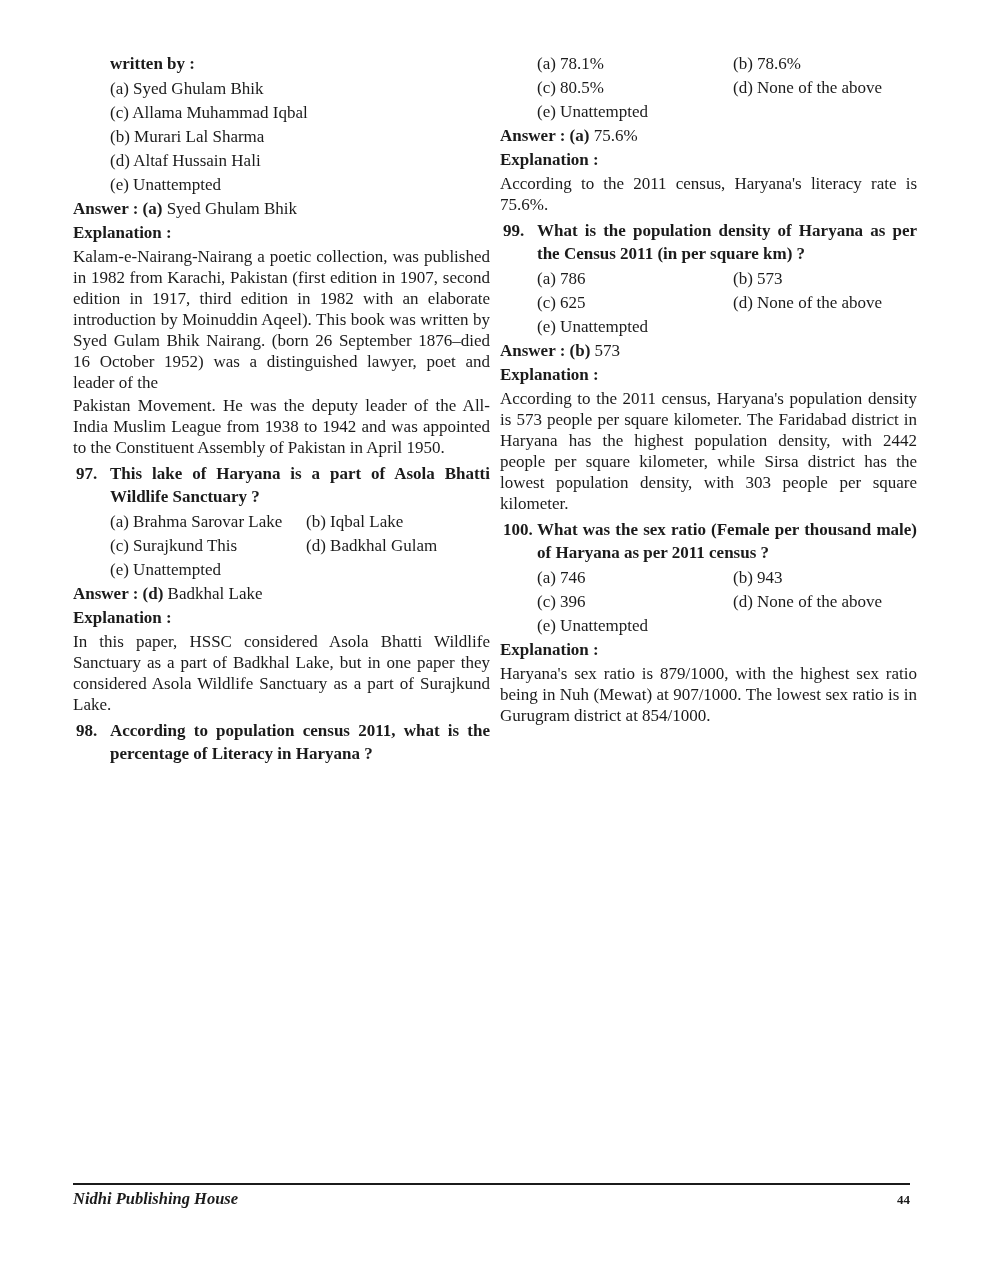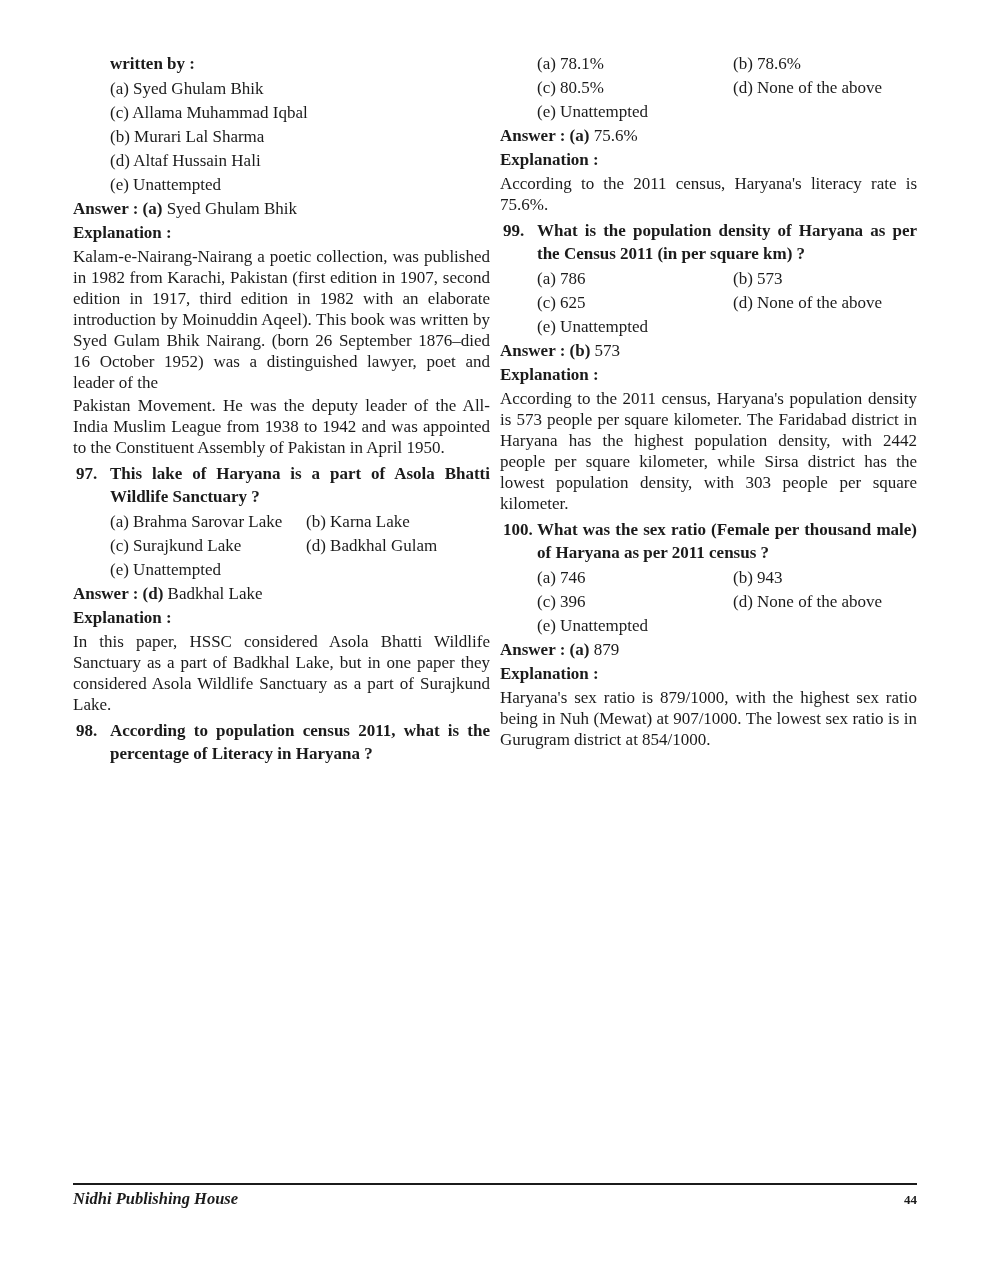--- a/index.html
+++ b/index.html
@@ -72,21 +72,21 @@
     box-sizing: border-box;
   }
   .q-text {
     flex: 1;
     text-align: justify;
   }
 
   #footer {
     position: absolute;
     left: 73px;
-    right: 72px;
+    right: 79px;
     top: 1183px;
     border-top: 2.5px solid #1b1b1b;
     padding-top: 3px;
     display: flex;
     justify-content: space-between;
     align-items: baseline;
   }
   #footer .publisher {
     font-weight: bold;
     font-style: italic;
@@ -112,24 +112,24 @@
         <div class="answer-line"><span class="answer-label">Answer : (a)</span> <span class="answer-value">Syed Ghulam Bhik</span></div>
         <div class="expl-heading">Explanation :</div>
         <div class="para">Kalam-e-Nairang-Nairang a poetic collection, was published in 1982 from Karachi, Pakistan (first edition in 1907, second edition in 1917, third edition in 1982 with an elaborate introduction by Moinuddin Aqeel). This book was written by Syed Gulam Bhik Nairang. (born 26 September 1876–died 16 October 1952) was a distinguished lawyer, poet and leader of the</div>
         <div class="para">Pakistan Movement. He was the deputy leader of the All-India Muslim League from 1938 to 1942 and was appointed to the Constituent Assembly of Pakistan in April 1950.</div>
         <div class="question">
           <span class="q-num">97.</span>
           <span class="q-text">This lake of Haryana is a part of Asola Bhatti Wildlife Sanctuary ?</span>
         </div>
         <div class="opt-row">
           <span class="opt-a">(a) Brahma Sarovar Lake</span>
-          <span class="opt-b">(b) Karna Lake</span>
+          <span class="opt-b">(b) Iqbal Lake</span>
         </div>
         <div class="opt-row">
-          <span class="opt-a">(c) Surajkund Lake</span>
+          <span class="opt-a">(c) Surajkund This</span>
           <span class="opt-b">(d) Badkhal Gulam</span>
         </div>
         <div class="opt-row">
           <span class="opt-a">(e) Unattempted</span>
         </div>
         <div class="answer-line"><span class="answer-label">Answer : (d)</span> <span class="answer-value">Badkhal Lake</span></div>
         <div class="expl-heading">Explanation :</div>
         <div class="para">In this paper, HSSC considered Asola Bhatti Wildlife Sanctuary as a part of Badkhal Lake, but in one paper they considered Asola Wildlife Sanctuary as a part of Surajkund Lake.</div>
         <div class="question">
           <span class="q-num">98.</span>
@@ -177,21 +177,20 @@
           <span class="opt-a">(a) 746</span>
           <span class="opt-b">(b) 943</span>
         </div>
         <div class="opt-row">
           <span class="opt-a">(c) 396</span>
           <span class="opt-b">(d) None of the above</span>
         </div>
         <div class="opt-row">
           <span class="opt-a">(e) Unattempted</span>
         </div>
-        <div class="answer-line"><span class="answer-label">Answer : (a)</span> <span class="answer-value">879</span></div>
         <div class="expl-heading">Explanation :</div>
         <div class="para">Haryana's sex ratio is 879/1000, with the highest sex ratio being in Nuh (Mewat) at 907/1000. The lowest sex ratio is in Gurugram district at 854/1000.</div>
       </div>
   </div>
 
   <div id="footer">
     <span class="publisher">Nidhi Publishing House</span>
     <span class="page-num">44</span>
   </div>
 </div>

